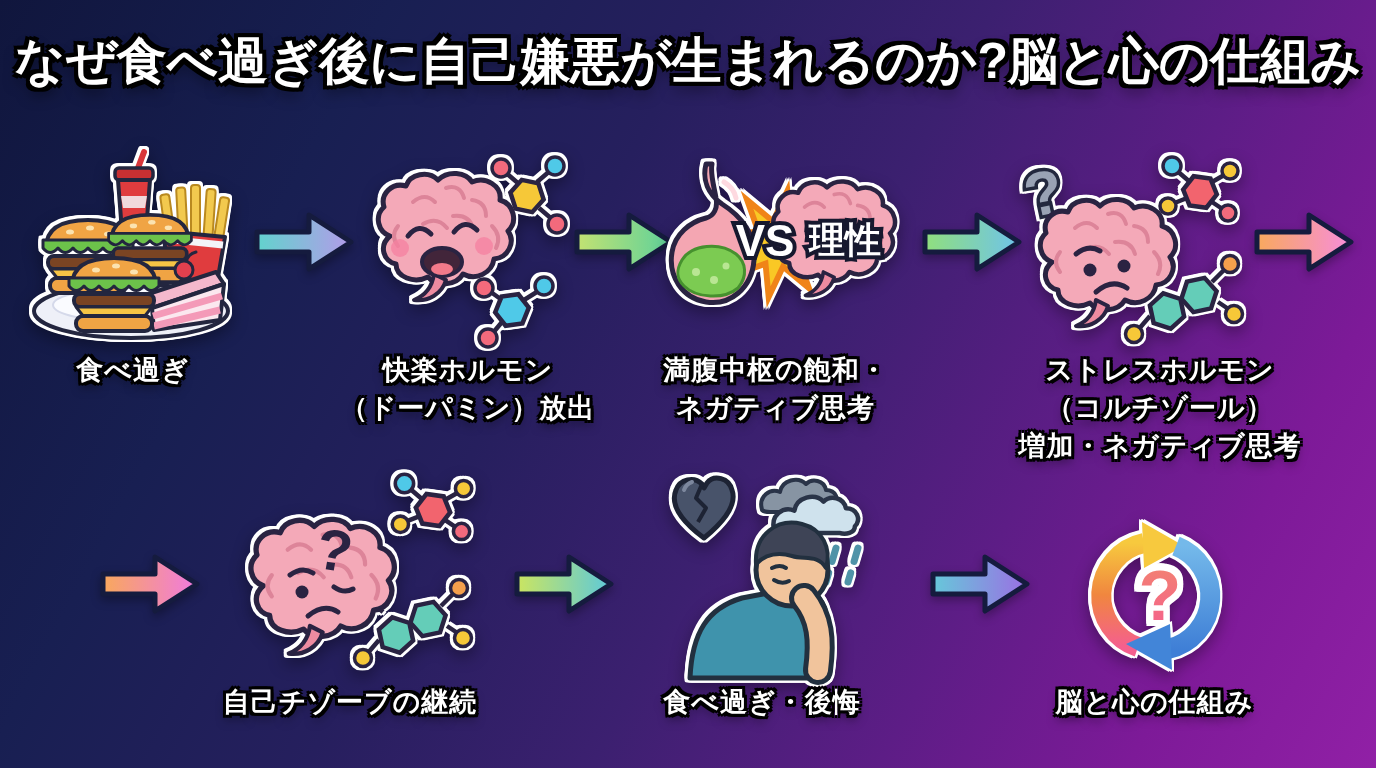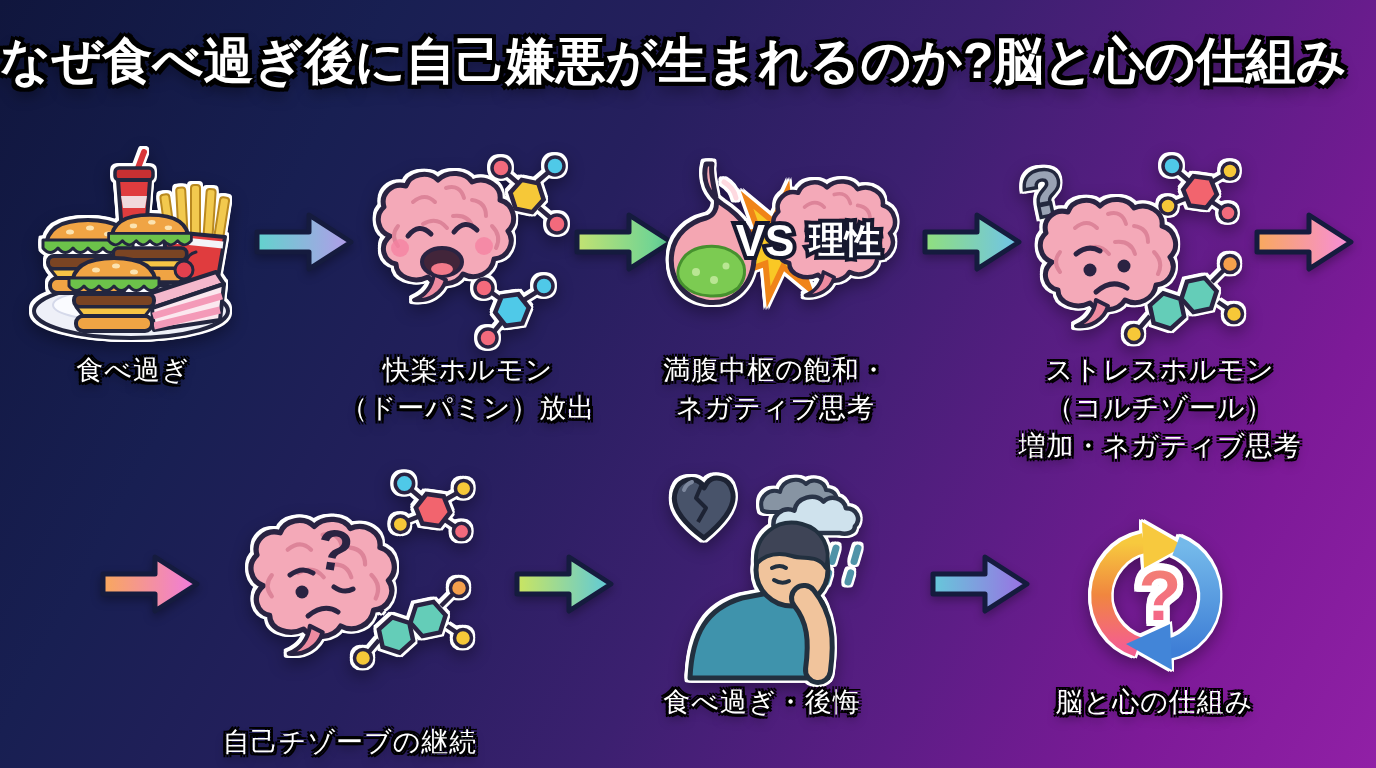--- a/index.html
+++ b/index.html
@@ -5,26 +5,26 @@
   * { margin:0; padding:0; box-sizing:border-box; }
   html,body { width:1376px; height:768px; overflow:hidden; }
   body {
     position:relative;
     font-family:"Liberation Sans","DejaVu Sans",sans-serif;
     background:linear-gradient(118deg,#10163d 0%,#181f52 22%,#261f5e 40%,#3c2070 56%,#5d1d86 72%,#7d1a98 86%,#9120a6 100%);
   }
   .abs { position:absolute; }
   .title {
     position:absolute; top:28px; left:0; width:100%;
-    color:#fff; font-size:50px; font-weight:800; letter-spacing:0;
+    text-align:center; color:#fff; font-size:50px; font-weight:800; letter-spacing:0;
     text-shadow:-4px -4px 0 #000,0 -4px 0 #000,4px -4px 0 #000,-4px 0 0 #000,4px 0 0 #000,
                 -4px 4px 0 #000,0 4px 0 #000,4px 4px 0 #000,0 8px 14px rgba(0,0,0,.55);
   }
   .label {
-    position:absolute; color:#fff; font-weight:400; font-size:27px; line-height:1.4;
+    position:absolute; color:#fff; font-weight:700; font-size:27px; line-height:1.4;
     text-align:center; white-space:pre-line; letter-spacing:1px;
     text-shadow:-3px -3px 0 #000,0 -3px 0 #000,3px -3px 0 #000,-3px 0 0 #000,3px 0 0 #000,
                 -3px 3px 0 #000,0 3px 0 #000,3px 3px 0 #000,0 6px 10px rgba(0,0,0,.5);
   }
   svg { display:block; overflow:visible; }
   .sticker {
     filter:drop-shadow(2.5px 0 0 #fff) drop-shadow(-2.5px 0 0 #fff)
            drop-shadow(0 2.5px 0 #fff) drop-shadow(0 -2.5px 0 #fff)
            drop-shadow(0 6px 8px rgba(0,0,0,.35));
   }
@@ -255,21 +255,21 @@
     <text x="103" y="112" font-size="58" font-weight="bold" text-anchor="middle" fill="#2a2342" transform="rotate(10 103 112)">?</text>
     <g>
       <g stroke="#2a2342" stroke-width="5" fill="none" stroke-linecap="round">
         <path d="M62,117 q12,-9 23,-2"></path>
         <path d="M106,129 q10,7 19,2"></path>
         <path d="M80,158 q16,-13 30,-4"></path>
       </g>
       <circle cx="74" cy="134" r="6.5" fill="#2a2342"></circle>
     </g>
   </svg>
-  <div class="label" style="left:195px;top:724px;width:310px">自己チゾーブの継続</div>
+  <div class="label" style="left:195px;top:684px;width:310px">自己チゾーブの継続</div>
 
   <svg class="arrow abs" style="left:512px;top:548px" width="104" height="72" viewBox="0 0 100 72">
     <polygon points="3,26 55,26 55,9 97,36 55,63 55,46 3,46" fill="url(#g-a6)" stroke="#151b3e" stroke-width="5" stroke-linejoin="round"></polygon>
   </svg>
 
   <svg class="sticker abs" style="left:642px;top:452px" width="250" height="228" viewBox="0 0 250 228">
     <g transform="translate(62,52)">
       <path d="M0,34 C-24,16 -34,0 -28,-14 C-24,-25 -10,-28 -2,-20 L0,-16 L3,-21 C10,-30 25,-26 28,-14 C33,0 22,16 0,34 Z" fill="#48536a" stroke="#1d2334" stroke-width="5" stroke-linejoin="round"></path>
       <polyline points="-2,-20 -8,-6 2,4 -6,18" fill="none" stroke="#1d2334" stroke-width="4" stroke-linejoin="round"></polyline>
       <path d="M-20,-14 q2,-6 8,-8" stroke="#7d889e" stroke-width="4" fill="none" stroke-linecap="round"></path>

